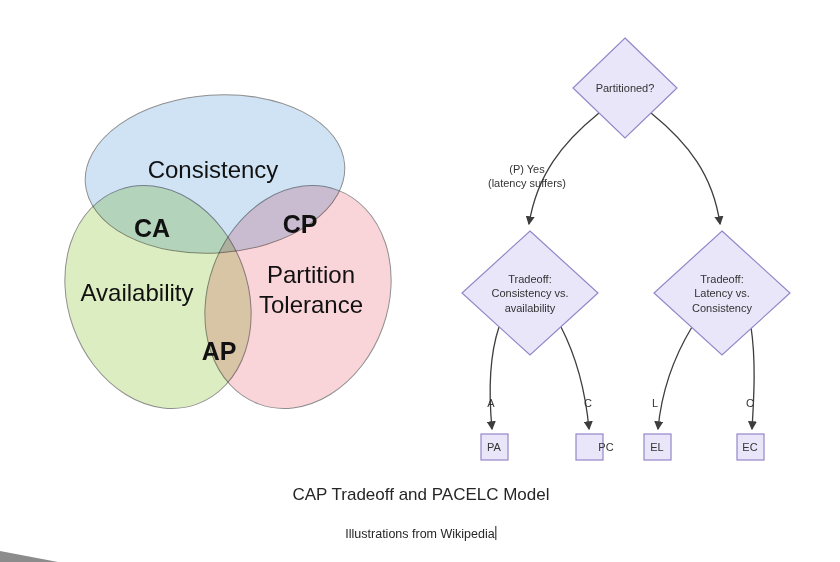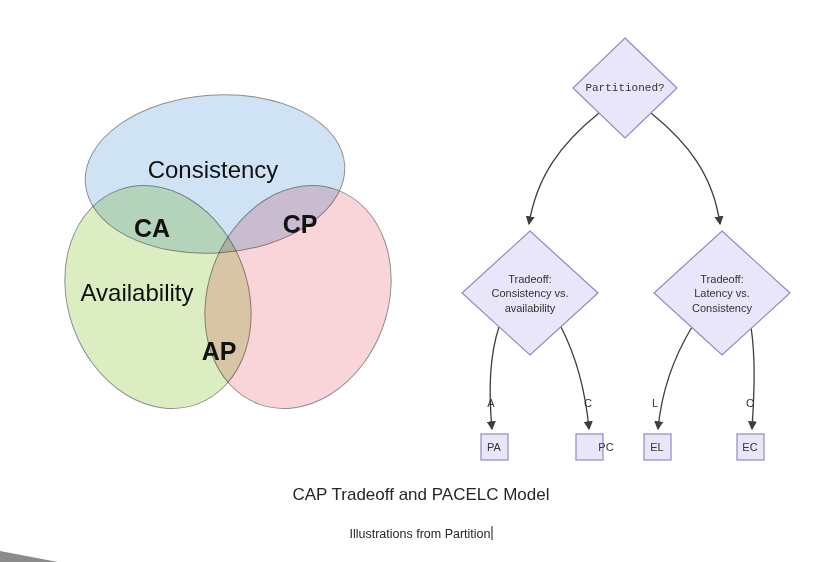--- a/index.html
+++ b/index.html
@@ -87,25 +87,33 @@
   </svg>
 
   <div class="lbl venn-lbl" style="left:213px;top:170px;">Consistency</div>
 
   <div class="lbl venn-lbl bold" style="left:152px;top:228px;">CA</div>
 
   <div class="lbl venn-lbl bold" style="left:300px;top:224px;">CP</div>
 
   <div class="lbl venn-lbl" style="left:137px;top:293px;">Availability</div>
 
+  <div class="lbl venn-lbl" style="left:311px;top:290px;line-height:1.25;">
+    <div>Partition</div>
+    <div>Tolerance</div>
+  </div>
 
   <div class="lbl venn-lbl bold" style="left:219px;top:351px;">AP</div>
 
-  <div class="lbl tree-lbl" style="left:625px;top:88px;font-family:Liberation Mono, monospace;">Partitioned?</div>
+  <div class="lbl tree-lbl" style="left:625px;top:88px;">Partitioned?</div>
 
+  <div class="lbl tree-lbl" style="left:527px;top:176px;">
+    <div>(P) Yes</div>
+    <div>(latency suffers)</div>
+  </div>
 
 
   <div class="lbl tree-lbl" style="left:530px;top:293px;">
     <div>Tradeoff:</div>
     <div>Consistency vs.</div>
     <div>availability</div>
   </div>
 
   <div class="lbl tree-lbl" style="left:722px;top:293px;">
     <div>Tradeoff:</div>
@@ -119,16 +127,16 @@
   <div class="lbl tree-lbl" style="left:750px;top:403px;">C</div>
 
   <div class="lbl tree-lbl" style="left:494px;top:447px;">PA</div>
   <div class="lbl tree-lbl" style="left:589px;top:447px;margin-left:17px;">PC</div>
   <div class="lbl tree-lbl" style="left:657px;top:447px;">EL</div>
   <div class="lbl tree-lbl" style="left:750px;top:447px;">EC</div>
 
   <div class="lbl caption-title" style="left:421px;top:495px;">CAP Tradeoff and PACELC Model</div>
 
   <div class="lbl caption-sub" style="left:421px;top:534px;">
-    <span>Illustrations from Partition</span><span class="caret"></span>
+    <span>Illustrations from Wikipedia</span><span class="caret"></span>
   </div>
 
 </div>
 
 </body></html>

